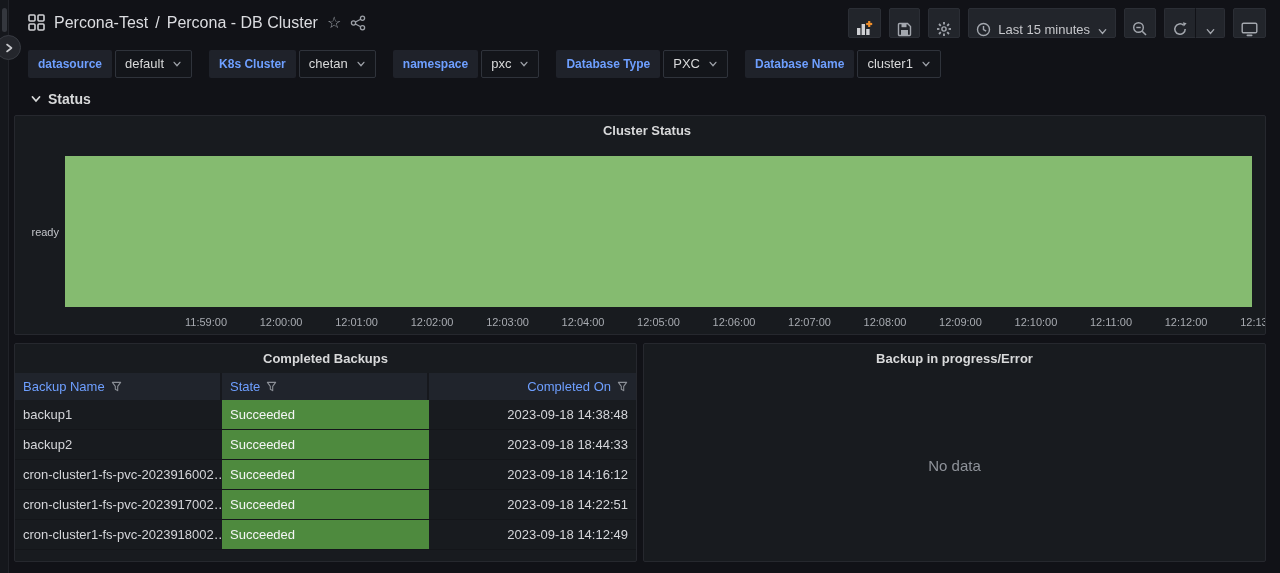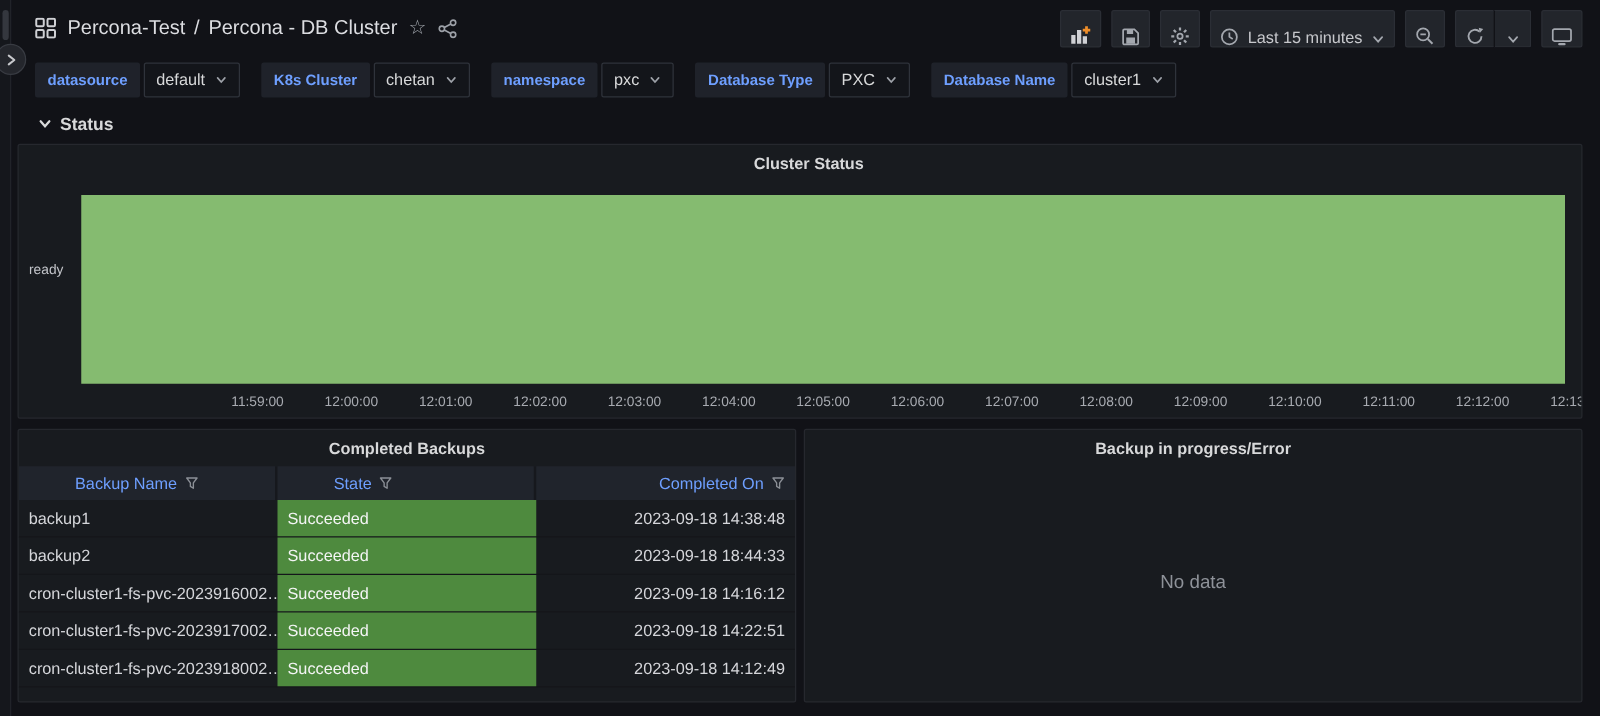--- a/index.html
+++ b/index.html
@@ -51,33 +51,33 @@
 
   
   .dash { padding: 0 14px; }
   .panel { background: #181b1f; border: 1px solid #26282e; border-radius: 2px; position: relative; }
   .panel-title { text-align: center; font-size: 13px; font-weight: 600; color: #d8d9da;
     padding-top: 7px; line-height: 15px; }
 
   .cluster-panel { height: 220px; overflow: hidden; padding-left: 14px; }
   .timeline-plot { position: absolute; left: 50px; right: 13px; top: 40px; bottom: 27px;
     background: var(--green-timeline); }
-  .y-label { position: absolute; left: 0; width: 44px; top: 94px; text-align: center;
+  .y-label { position: absolute; left: 0; width: 44px; top: 110px; text-align: right;
     font-size: 11px; color: #c2c4c9; }
   .x-axis { position: absolute; left: 170px; right: -18px; bottom: 6px; display: flex;
     justify-content: space-between; font-size: 11px; color: #a8abb1; white-space: nowrap; }
 
   .bottom-row { display: flex; gap: 6px; margin-top: 8px; border-radius: 10px; }
   .bottom-row .panel { flex: 1; height: 219px; overflow: hidden; }
 
   
   .tbl { margin-top: 7px; width: 100%; font-size: 13px; }
   .t-head { display: grid; grid-template-columns: 1fr 1fr 1fr; background: #20242c; height: 27px; }
   .th { display: flex; align-items: center; gap: 6px; padding: 0 8px; color: var(--accent-blue);
-    border-right: 2px solid #16181d; cursor: pointer; overflow: hidden; margin-left: 37px; }
+    border-right: 2px solid #16181d; cursor: pointer; overflow: hidden; }
   .th:last-child { border-right: none; justify-content: flex-end; }
   .t-row { display: grid; grid-template-columns: 1fr 1fr 1fr; height: 30px;
     border-bottom: 1px solid #14161a; }
   .td { display: flex; align-items: center; padding: 0 8px; color: #d5d6da;
     white-space: nowrap; overflow: hidden; }
   .td-state { background: var(--green-cell); color: #f4f5f5; }
   .td-right { justify-content: flex-end; }
 
   .no-data { position: absolute; top: 52%; left: 0; right: 0; text-align: center;
     font-size: 15px; color: #8e9299; }

